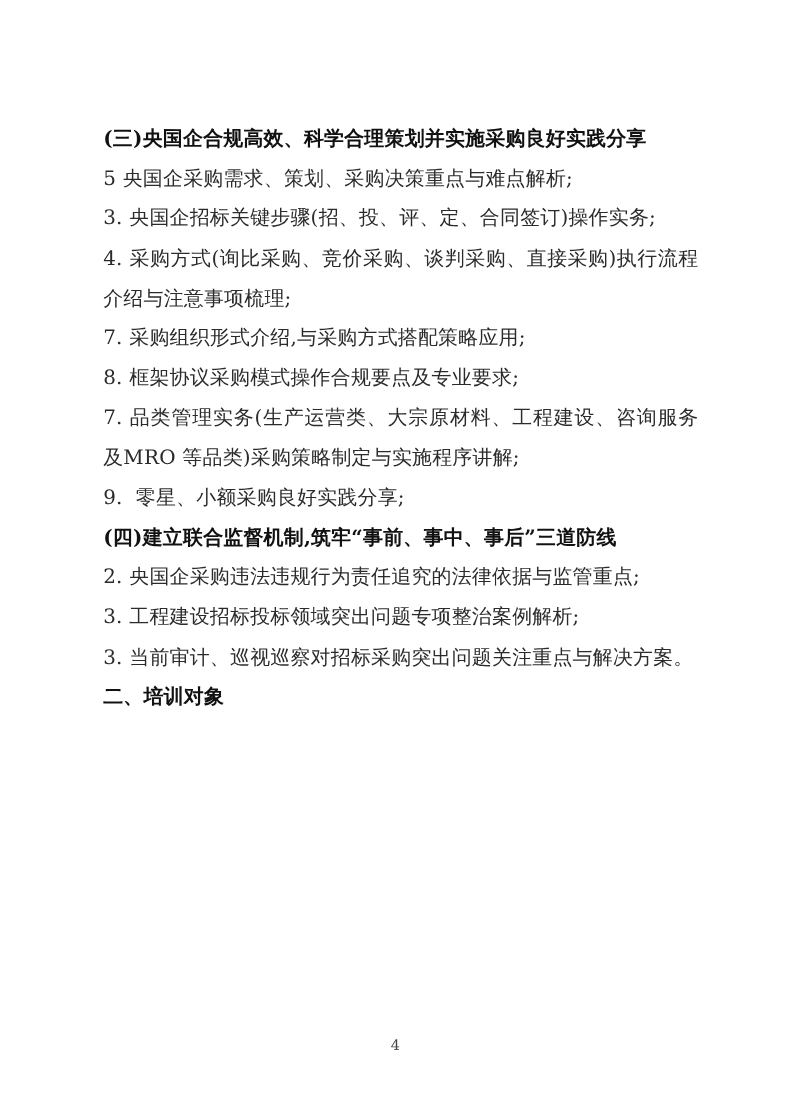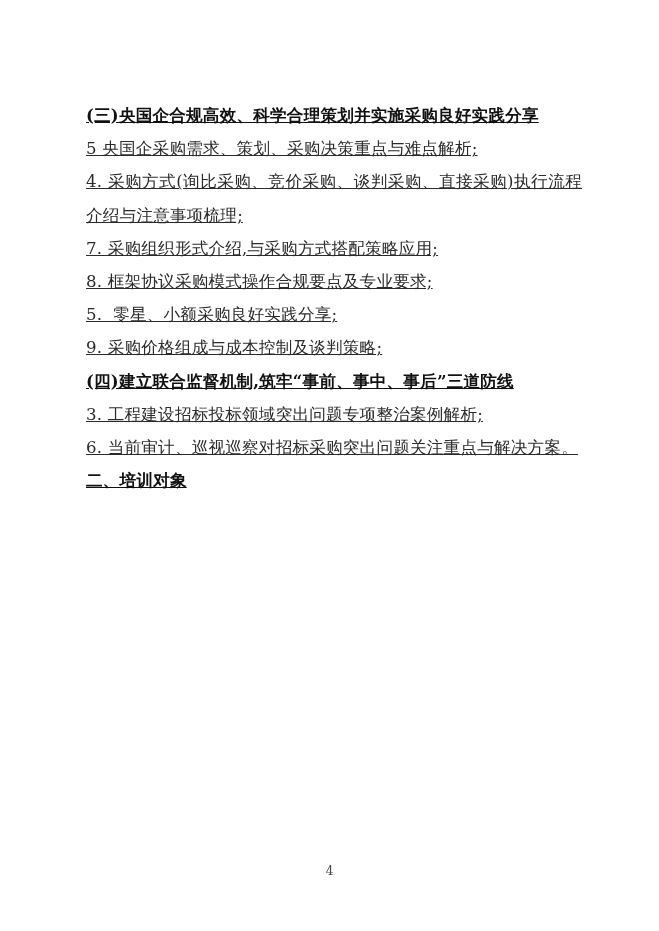--- a/index.html
+++ b/index.html
@@ -23,21 +23,20 @@
   }
   .doc-body p {
     margin: 0;
     padding: 0;
     font-size: 16.6px;
     line-height: 33.2px;
     color: #2b2b2b;
     text-align: justify;
     white-space: pre-wrap;
     letter-spacing: 0.2px;
-    text-decoration: underline;
   }
   .doc-body p.heading {
     font-weight: bold;
     color: #111111;
   }
   .doc-body p.para-indent {
     text-indent: 2.1em;
   }
   .page-number {
     position: absolute;
@@ -50,24 +49,26 @@
     line-height: 16px;
   }
 </style>
 </head>
 <body>
 
 <div class="page">
   <div class="doc-body">
     <p class="heading">(三)央国企合规高效、科学合理策划并实施采购良好实践分享</p>
     <p class="item">5 央国企采购需求、策划、采购决策重点与难点解析;</p>
+    <p class="item">3. 央国企招标关键步骤(招、投、评、定、合同签订)操作实务;</p>
     <p class="item">4. 采购方式(询比采购、竞价采购、谈判采购、直接采购)执行流程介绍与注意事项梳理;</p>
     <p class="item">7. 采购组织形式介绍,与采购方式搭配策略应用;</p>
     <p class="item">8. 框架协议采购模式操作合规要点及专业要求;</p>
-    <p class="item">5.  零星、小额采购良好实践分享;</p>
-    <p class="item">9. 采购价格组成与成本控制及谈判策略;</p>
+    <p class="item">7. 品类管理实务(生产运营类、大宗原材料、工程建设、咨询服务及MRO 等品类)采购策略制定与实施程序讲解;</p>
+    <p class="item">9.  零星、小额采购良好实践分享;</p>
     <p class="heading">(四)建立联合监督机制,筑牢“事前、事中、事后”三道防线</p>
+    <p class="item">2. 央国企采购违法违规行为责任追究的法律依据与监管重点;</p>
     <p class="item">3. 工程建设招标投标领域突出问题专项整治案例解析;</p>
-    <p class="item">6. 当前审计、巡视巡察对招标采购突出问题关注重点与解决方案。</p>
+    <p class="item">3. 当前审计、巡视巡察对招标采购突出问题关注重点与解决方案。</p>
     <p class="heading">二、培训对象</p>
   </div>
   <div class="page-number">4</div>
 </div>
 
 </body></html>

